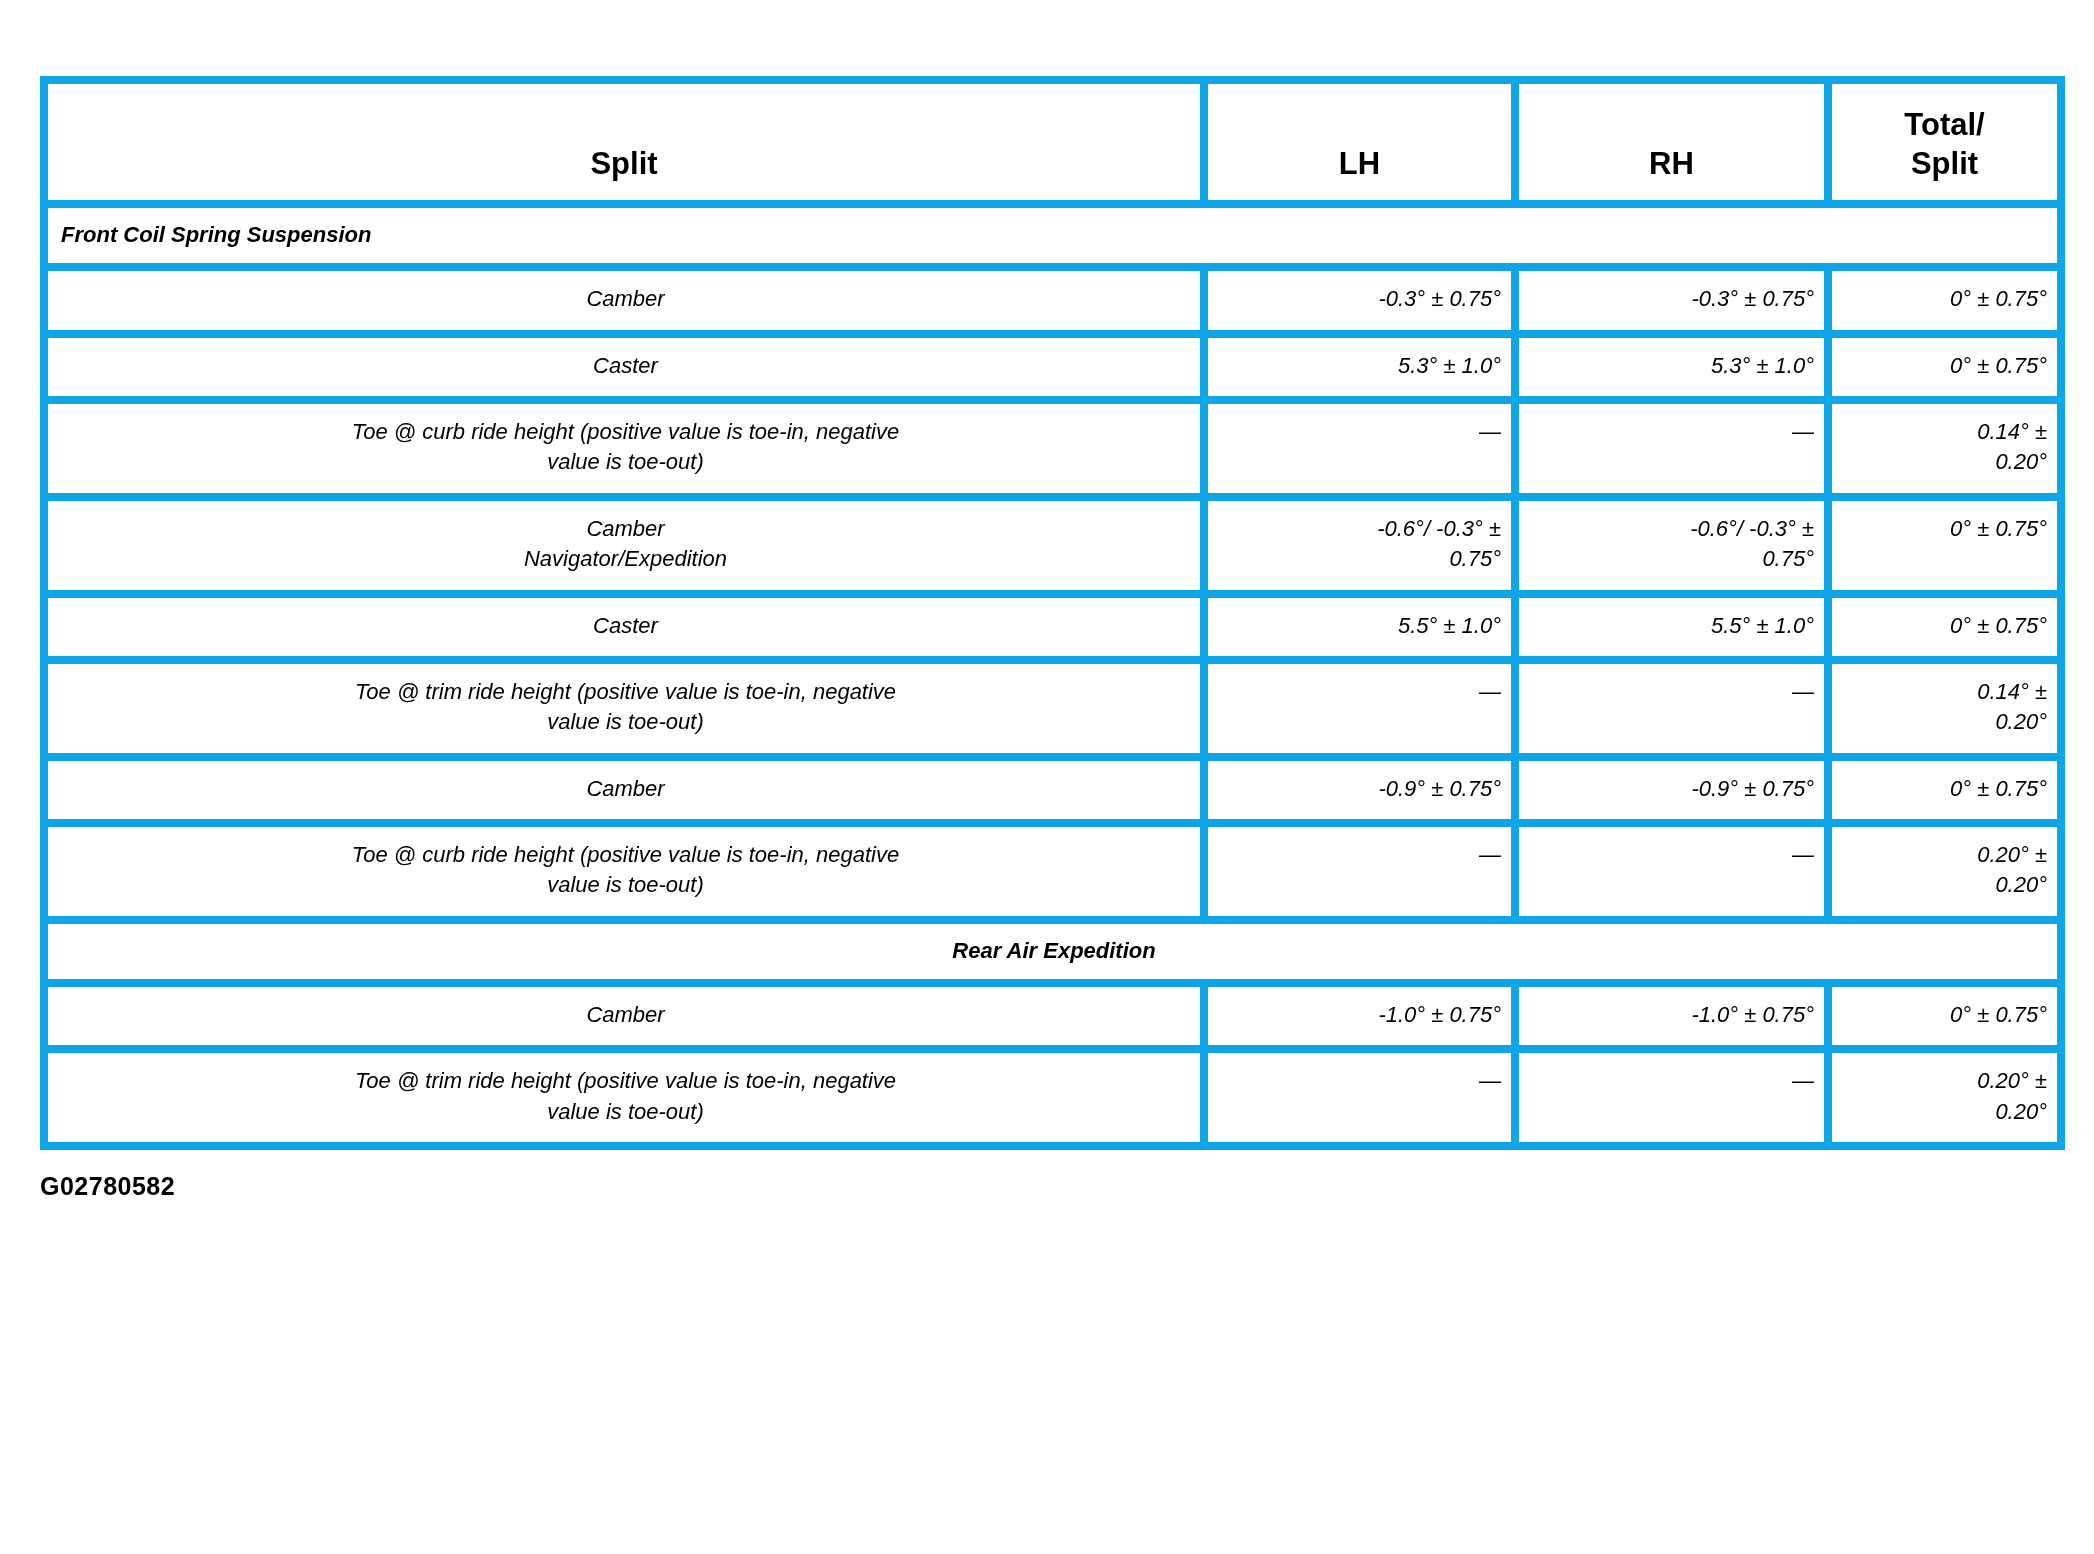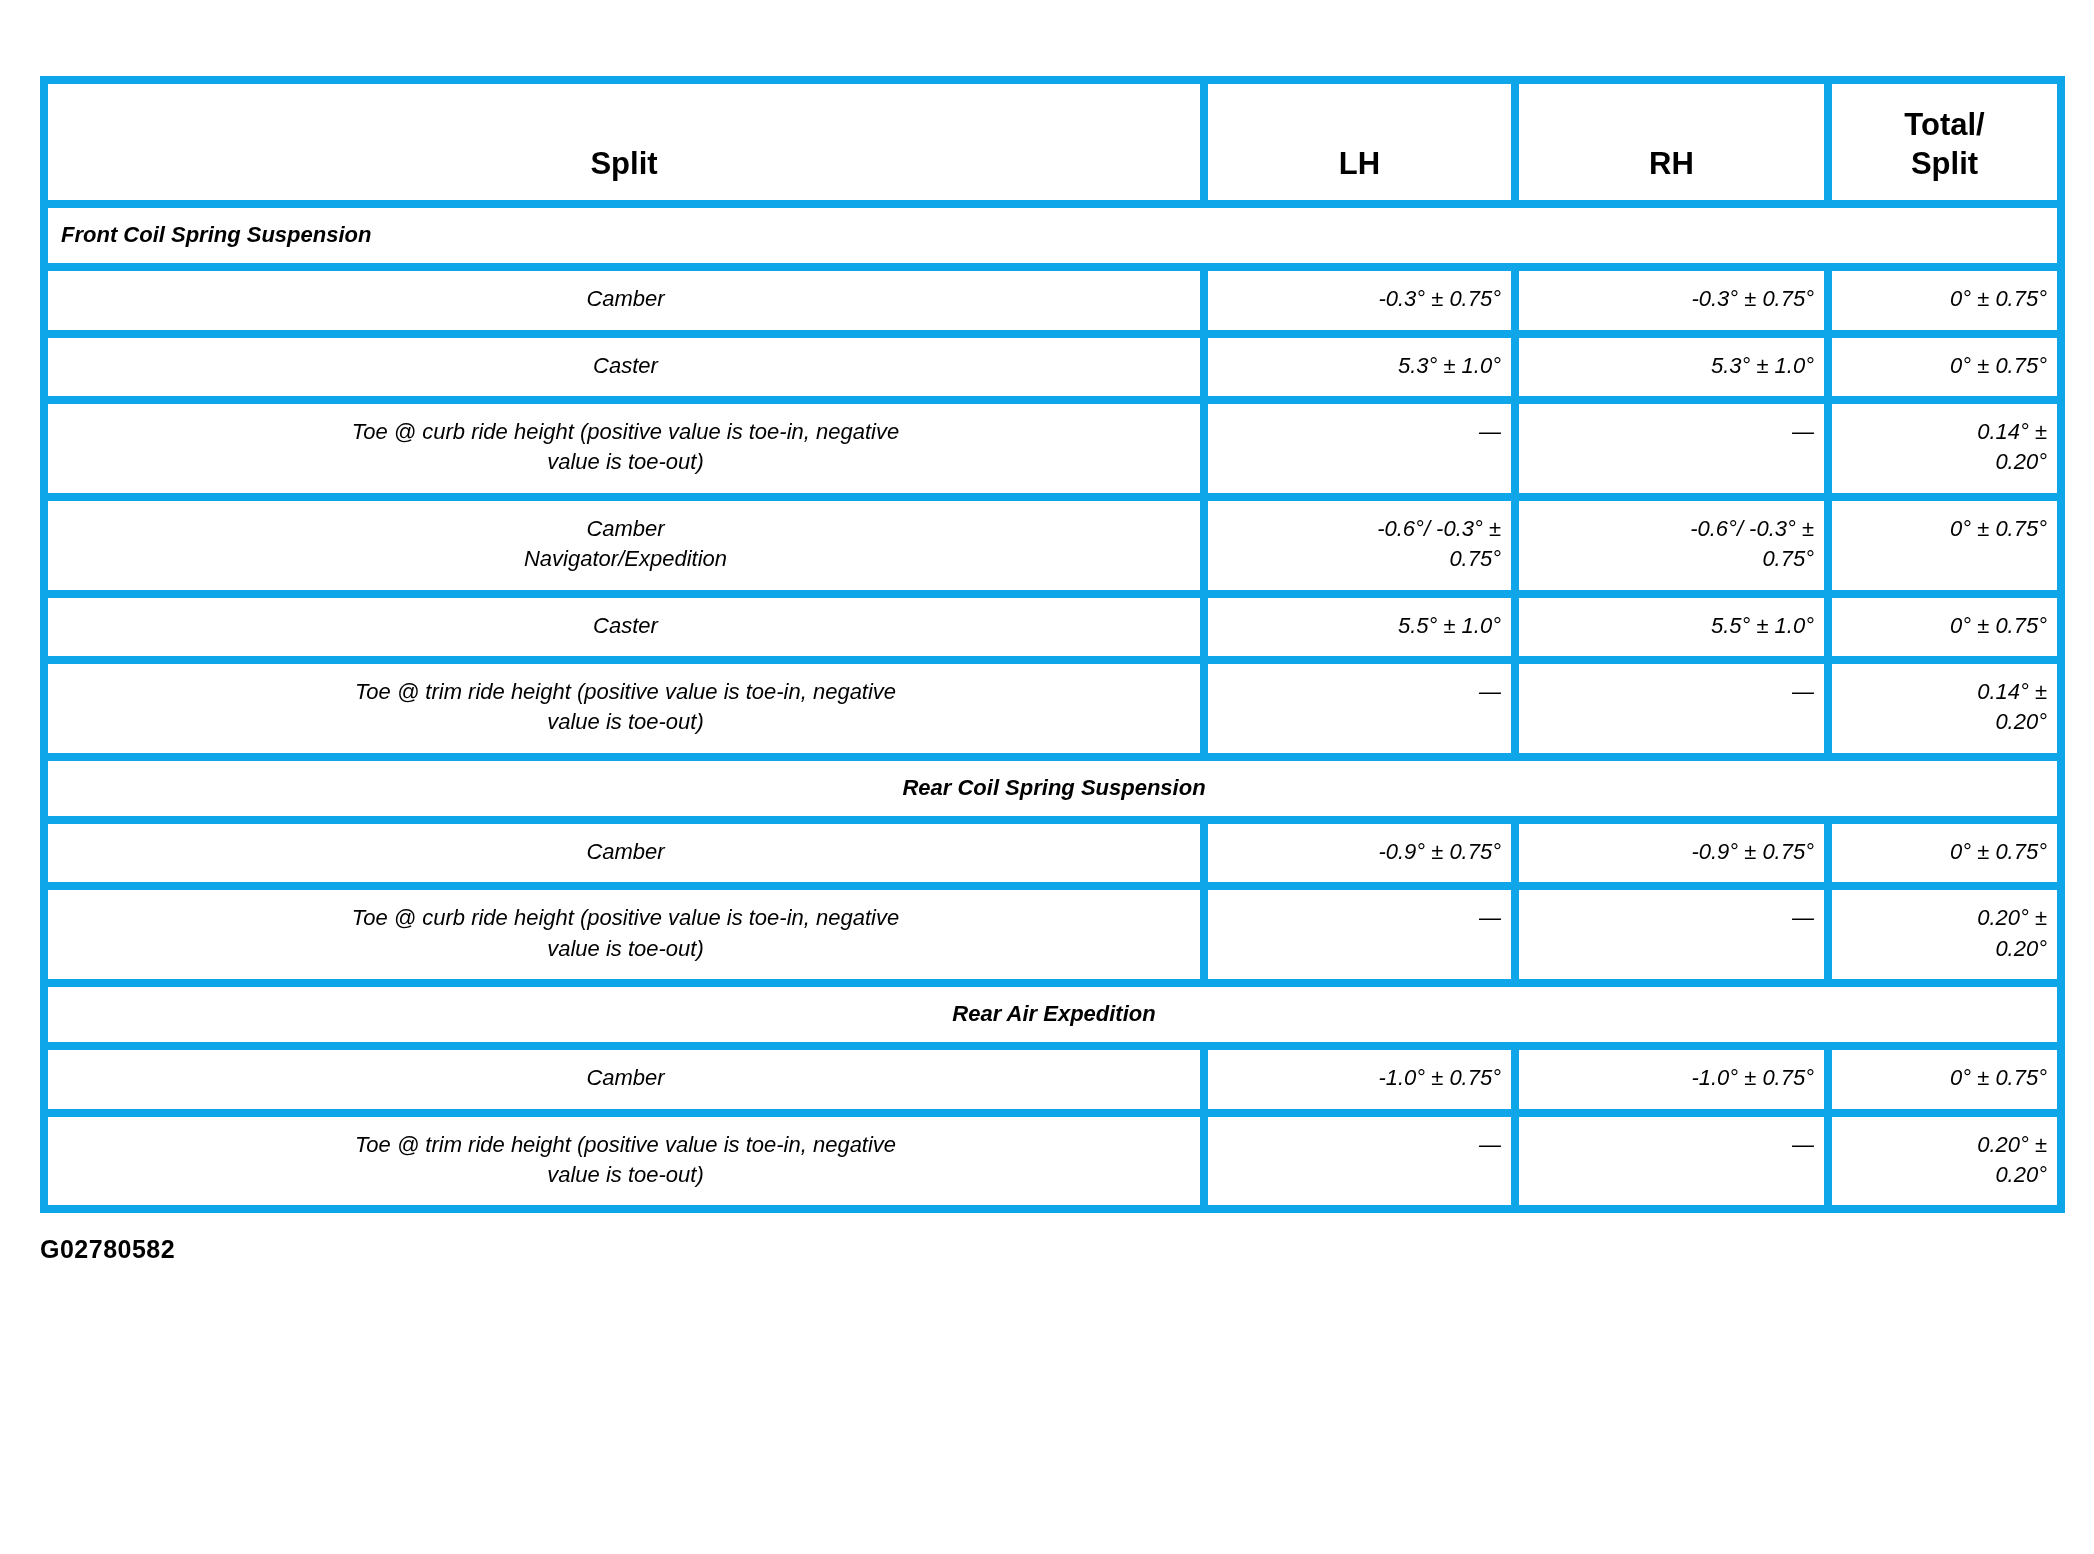--- a/index.html
+++ b/index.html
@@ -128,23 +128,20 @@
         </tr>
         <tr>
           <td class="item-cell">Toe @ trim ride height (positive value is toe-in, negative
 value is toe-out)</td>
           <td class="value-cell">—</td>
           <td class="value-cell">—</td>
           <td class="value-cell">0.14° ±
 0.20°</td>
         </tr>
         <tr>
-          <td colspan="4" class="section">Rear Coil Spring Suspension</td>
-        </tr>
-        <tr>
           <td class="item-cell">Camber</td>
           <td class="value-cell">-0.9° ± 0.75°</td>
           <td class="value-cell">-0.9° ± 0.75°</td>
           <td class="value-cell">0° ± 0.75°</td>
         </tr>
         <tr>
           <td class="item-cell">Toe @ curb ride height (positive value is toe-in, negative
 value is toe-out)</td>
           <td class="value-cell">—</td>
           <td class="value-cell">—</td>

